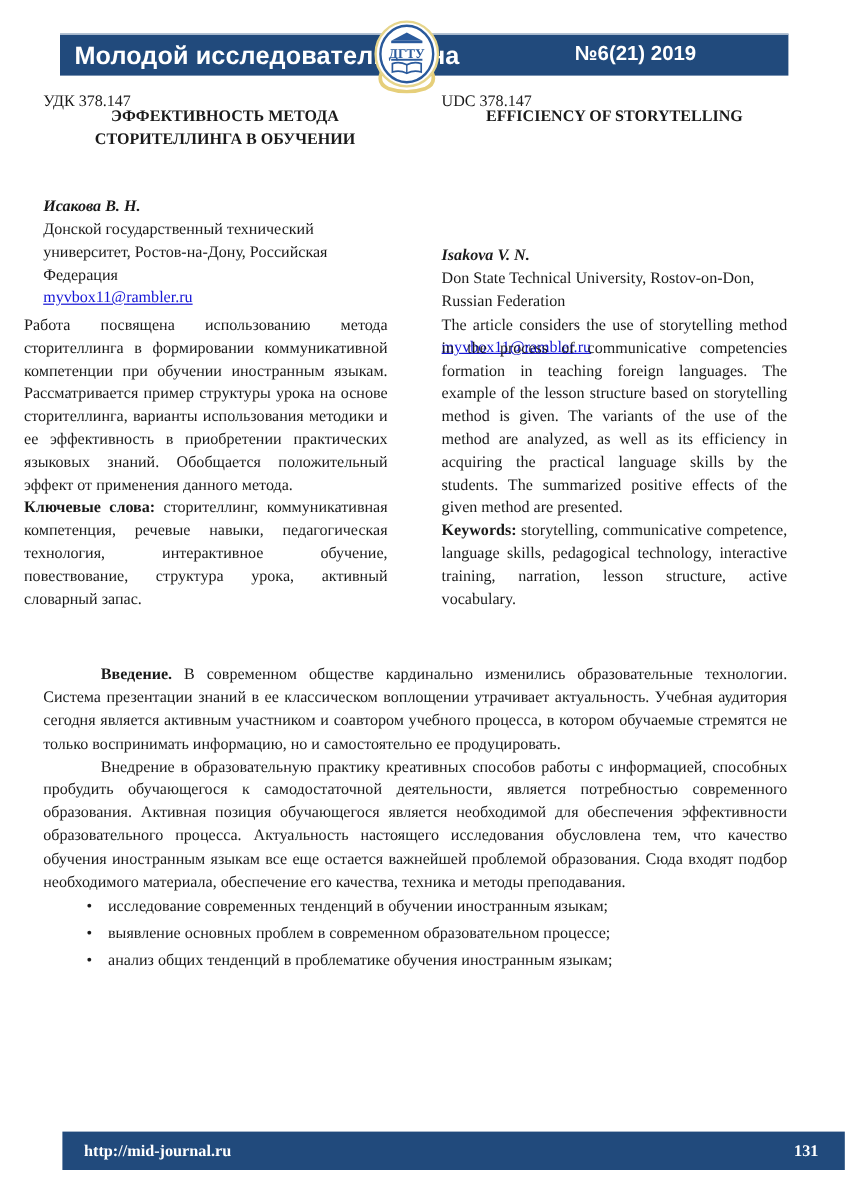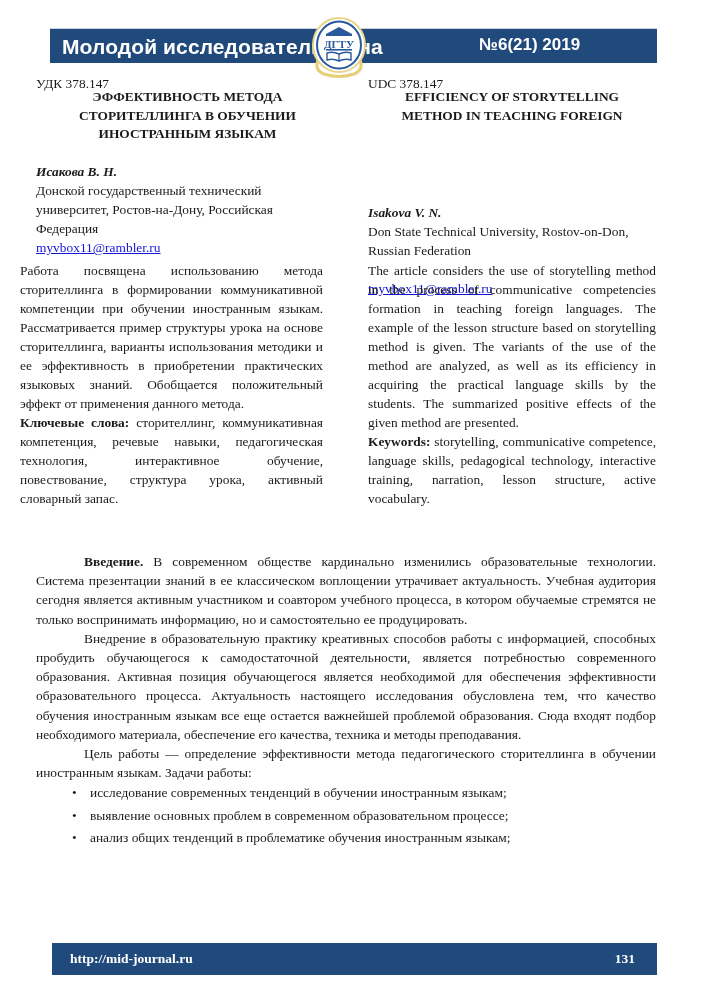--- a/index.html
+++ b/index.html
@@ -5,21 +5,21 @@
     html, body { margin: 0; padding: 0; background: #ffffff; }
     body { width: 709px; height: 1003px; position: relative; overflow: hidden;
            font-family: "Liberation Serif", "DejaVu Serif", serif; color: #1a1a1a; }
     .band { position: absolute; background: #214a7c; color: #fff; }
     #header-band { left: 50px; top: 28px; width: 607px; height: 34px; border-top: 1px solid #c9d4e2; }
     #header-title { position: absolute; left: 12px; top: 6px; font-family: "Liberation Sans", "DejaVu Sans", sans-serif;
                     font-weight: bold; font-size: 21px; letter-spacing: 0.1px; }
     #header-issue { position: absolute; left: 429px; top: 6px; font-family: "Liberation Sans", "DejaVu Sans", sans-serif;
                     font-weight: bold; font-size: 17px; }
     #logo { position: absolute; left: 310px; top: 16px; width: 58px; height: 62px; }
-    #footer-band { left: 52px; top: 943px; width: 605px; height: 32px; }
+    #footer-band { left: 52px; top: 943px; width: 652px; height: 32px; }
     #footer-url { position: absolute; left: 18px; top: 8px; font-weight: bold; font-size: 13.5px; }
     #footer-page { position: absolute; right: 22px; top: 8px; font-weight: bold; font-size: 13.5px; }
     .udc { position: absolute; top: 76px; font-size: 13.4px; }
     .title { position: absolute; top: 88px; text-align: center; font-weight: bold; font-size: 13.4px; line-height: 18.5px; }
     #title-ru { left: 36px; width: 303px; }
     #title-en { left: 368px; width: 288px; }
     .author-block { position: absolute; top: 162px; font-size: 13.4px; line-height: 19px; }
     .author-name { font-weight: bold; font-style: italic; }
     .email { color: #1515d6; text-decoration: underline; }
     .abstract { position: absolute; top: 261px; text-align: justify; font-size: 13.4px; line-height: 19px; }
@@ -53,25 +53,23 @@
   <path d="M17 37 Q23 35 29 38 Q35 35 41 37 L41 44 Q35 42 29 45 Q23 42 17 44 Z" fill="none" stroke="#2a5a9c" stroke-width="1.4"></path>
   <line x1="29" y1="38" x2="29" y2="45" stroke="#2a5a9c" stroke-width="1.2"></line>
 </svg>
 
 <div class="udc" style="left:36px;">УДК 378.147</div>
 <div class="udc" style="left:368px;">UDC 378.147</div>
 
 <div id="title-ru" class="title">
   <div>ЭФФЕКТИВНОСТЬ МЕТОДА</div>
   <div>СТОРИТЕЛЛИНГА В ОБУЧЕНИИ</div>
-  <div>ИНОСТРАННЫМ ЯЗЫКАМ</div>
 </div>
 <div id="title-en" class="title">
   <div>EFFICIENCY OF STORYTELLING</div>
-  <div>METHOD IN TEACHING FOREIGN</div>
 </div>
 
 <div class="author-block" style="left:36px; width:290px;">
   <div class="author-name">Исакова В. Н.</div>
   <div>Донской государственный технический университет, Ростов-на-Дону, Российская Федерация</div>
   <a class="email">myvbox11@rambler.ru</a>
 </div>
 <div class="author-block" style="left:368px; width:292px;margin-top:41px;">
   <div class="author-name">Isakova V. N.</div>
   <div>Don State Technical University, Rostov-on-Don, Russian Federation</div>
@@ -90,21 +88,20 @@
   <div>The article considers the use of storytelling method in the process of communicative competencies formation in teaching foreign languages. The example of the lesson structure based on storytelling method is given. The variants of the use of the method are analyzed, as well as its efficiency in acquiring the practical language skills by the students. The summarized positive effects of the given method are presented.</div>
   <div class="keywords">
     <span class="kw-label">Keywords:</span>
     <span>storytelling, communicative competence, language skills, pedagogical technology, interactive training, narration, lesson structure, active vocabulary.</span>
   </div>
 </div>
 
 <div id="body-text">
   <p><span class="b">Введение.</span><span> В современном обществе кардинально изменились образовательные технологии. Система презентации знаний в ее классическом воплощении утрачивает актуальность. Учебная аудитория сегодня является активным участником и соавтором учебного процесса, в котором обучаемые стремятся не только воспринимать информацию, но и самостоятельно ее продуцировать.</span></p>
   <p>Внедрение в образовательную практику креативных способов работы с информацией, способных пробудить обучающегося к самодостаточной деятельности, является потребностью современного образования. Активная позиция обучающегося является необходимой для обеспечения эффективности образовательного процесса. Актуальность настоящего исследования обусловлена тем, что качество обучения иностранным языкам все еще остается важнейшей проблемой образования. Сюда входят подбор необходимого материала, обеспечение его качества, техника и методы преподавания.</p>
-  <p>Цель работы — определение эффективности метода педагогического сторителлинга в обучении иностранным языкам. Задачи работы:</p>
   <ul>
     <li><span class="bullet">•</span><span>исследование современных тенденций в обучении иностранным языкам;</span></li>
     <li><span class="bullet">•</span><span>выявление основных проблем в современном образовательном процессе;</span></li>
     <li><span class="bullet">•</span><span>анализ общих тенденций в проблематике обучения иностранным языкам;</span></li>
   </ul>
 </div>
 
 <div id="footer-band" class="band">
   <a id="footer-url">http://mid-journal.ru</a>
   <span id="footer-page">131</span>

